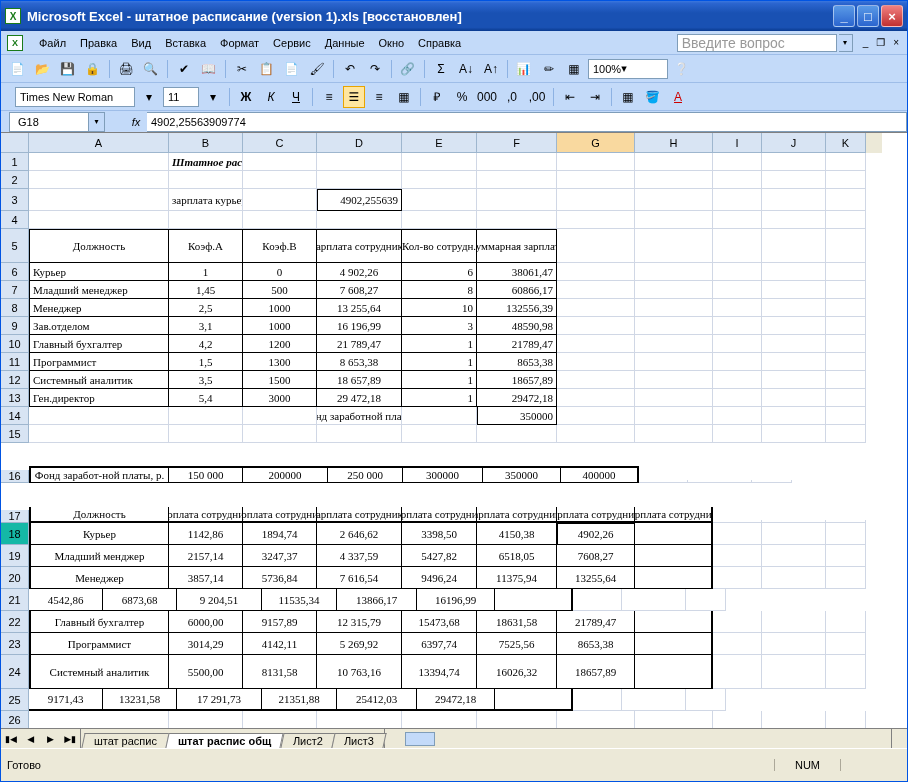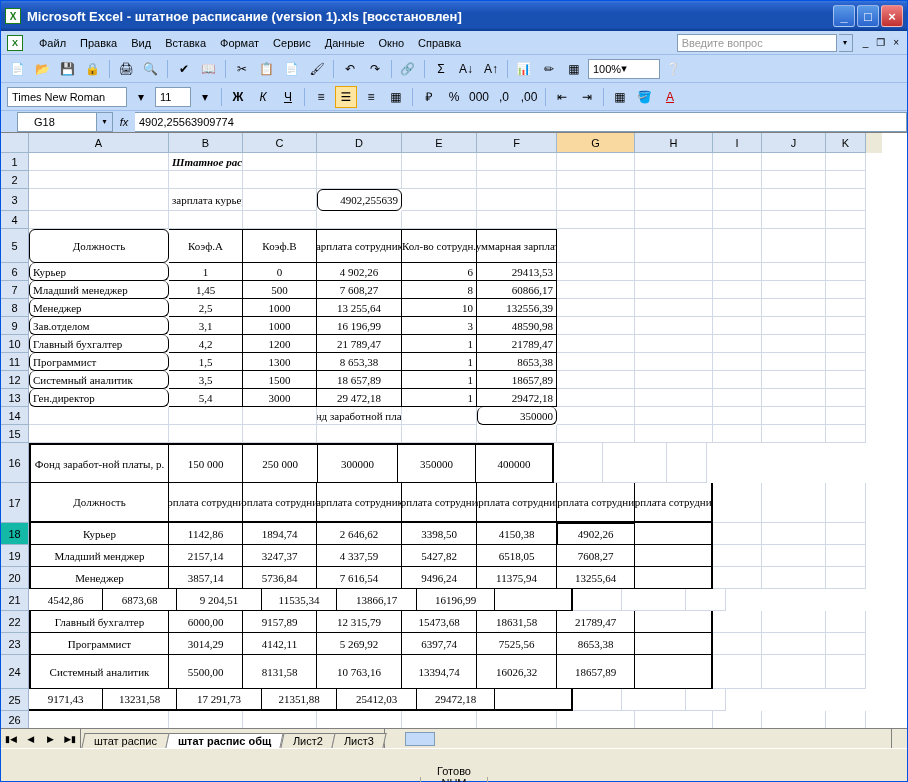--- a/index.html
+++ b/index.html
@@ -9,71 +9,71 @@
 .titlebar .excel-icon { width: 16px; height: 16px; margin-right: 6px; background: #fff; border: 1px solid #1a7b1a; display: flex; align-items: center; justify-content: center; color: #1a7b1a; font-size: 10px; font-weight: bold; }
 .titlebar .title-text { flex: 1; }
 .titlebar .win-buttons { display: flex; gap: 2px; }
 .titlebar .win-btn { width: 22px; height: 22px; border-radius: 3px; display: flex; align-items: center; justify-content: center; font-weight: bold; font-size: 13px; color: #fff; border: 1px solid rgba(255,255,255,0.5); cursor: pointer; }
 .win-min, .win-max { background: linear-gradient(to bottom, #5a9ae6, #2b65cf); }
 .win-close { background: linear-gradient(to bottom, #f08080, #c03030); }
 
 .menubar { background: #c3daf9; height: 24px; display: flex; align-items: center; padding: 0 6px; gap: 2px; font-size: 11px; border-bottom: 1px solid #9ebde8; }
 .menubar .app-icon { width: 16px; height: 16px; background: #fff; border: 1px solid #1a7b1a; color: #1a7b1a; font-size: 9px; font-weight: bold; display: flex; align-items: center; justify-content: center; margin-right: 8px; }
 .menubar .menu-item { padding: 2px 6px; color: #000; cursor: pointer; }
-.menubar .ask-box { margin-left: auto; width: 160px; height: 18px; background: #fff; border: 1px solid #7f9db9; color: #999; font-size: 11px; padding: 1px 4px; display: flex; align-items: center; }
+.menubar .ask-box { margin-left: auto; width: 160px; height: 18px; background: #fff; border: 1px solid #7f9db9; color: #999; font-size: 14px; padding: 1px 4px; display: flex; align-items: center; }
 .menubar .ask-arrow { width: 14px; height: 18px; background: #c3daf9; border: 1px solid #7f9db9; border-left: none; display: flex; align-items: center; justify-content: center; font-size: 8px; }
 .menubar .doc-btns { display: flex; gap: 4px; margin-left: 6px; }
 .menubar .doc-btn { font-family: Marlett, Webdings, Arial; font-size: 10px; padding: 0 2px; cursor: pointer; }
 
 .toolbar { background: #c3daf9; height: 28px; display: flex; align-items: center; padding: 2px 6px; gap: 3px; border-bottom: 1px solid #9ebde8; }
 .tb-btn { width: 22px; height: 22px; display: flex; align-items: center; justify-content: center; cursor: pointer; font-size: 12px; }
 .tb-sep { width: 1px; height: 18px; background: #8db2e3; margin: 0 2px; }
 .tb-combo { height: 20px; background: #fff; border: 1px solid #7f9db9; display: flex; align-items: center; padding: 0 4px; font-size: 11px; }
 
-.formatbar { background: #c3daf9; height: 28px; display: flex; align-items: center; padding: 2px 6px; gap: 3px; border-bottom: 1px solid #9ebde8; }
+.formatbar { background: #c3daf9; height: 28px; display: flex; align-items: center; padding: 2px 14px; gap: 3px; border-bottom: 1px solid #9ebde8; }
 .fb-fontname { width: 120px; }
 .fb-fontsize { width: 36px; }
 
 .formulabar { background: #c3daf9; height: 22px; display: flex; align-items: center; border-bottom: 1px solid #808080; }
-.namebox { width: 80px; height: 20px; background: #fff; border: 1px solid #7f9db9; margin-left: 16px; padding: 0 16px; font-size: 11px; display: flex; align-items: center; }
+.namebox { width: 80px; height: 20px; background: #fff; border: 1px solid #7f9db9; margin-left: 8px; padding: 0 8px; font-size: 11px; display: flex; align-items: center; }
 .namebox-arrow { width: 16px; height: 20px; background: #c3daf9; border: 1px solid #7f9db9; border-left: 0; display: flex; align-items: center; justify-content: center; font-size: 8px; }
-.fx-btn { width: 22px; height: 20px; display: flex; align-items: center; justify-content: center; font-style: italic; font-size: 11px; }
+.fx-btn { width: 22px; height: 20px; display: flex; align-items: center; justify-content: center; font-style: italic; font-size: 11px; margin-left: 20px; }
 .formula-input { flex: 1; height: 20px; background: #fff; border: 1px solid #7f9db9; border-left: 0; padding: 0 4px; font-size: 11px; display: flex; align-items: center; }
 
 .grid-wrap { flex: 1; display: flex; flex-direction: column; background: #fff; min-height: 0; }
 .grid-header-row { display: flex; height: 20px; }
 .corner { width: 28px; background: #d8e4f3; border-right: 1px solid #9eb6ce; border-bottom: 1px solid #9eb6ce; }
 .col-header { background: #d8e4f3; border-right: 1px solid #9eb6ce; border-bottom: 1px solid #9eb6ce; display: flex; align-items: center; justify-content: center; font-size: 11px; color: #000; }
 .col-A { width: 140px; } .col-B { width: 74px; } .col-C { width: 74px; } .col-D { width: 85px; } .col-E { width: 75px; } .col-F { width: 80px; } .col-G { width: 78px; } .col-H { width: 78px; } .col-I { width: 49px; } .col-J { width: 64px; } .col-K { width: 40px; }
 .grid-body { flex: 1; overflow: auto; position: relative; }
 .scrollbar-v { width: 16px; background: #ece9d8; }
 .row { display: flex; }
 .row-header { width: 28px; background: #d8e4f3; border-right: 1px solid #9eb6ce; border-bottom: 1px solid #9eb6ce; display: flex; align-items: center; justify-content: center; font-size: 11px; }
 .row-header.highlighted { background: #14b8a6; }
 .col-header.highlighted { background: #f9d99f; }
 .cell { border-right: 1px solid #d0d7e5; border-bottom: 1px solid #d0d7e5; font-size: 11px; font-family: "Times New Roman", serif; padding: 1px 3px; display: flex; align-items: center; background: #fff; overflow: hidden; white-space: nowrap; }
 .cell.center { justify-content: center; }
 .cell.right { justify-content: flex-end; }
 .cell.bold { font-weight: bold; font-style: italic; }
-.cell.bt { border-top: 1px solid #000; } .cell.bb { border-bottom: 1px solid #000; } .cell.bl { border-left: 1px solid #000; border-radius: 6px; } .cell.br { border-right: 1px solid #000; }
+.cell.bt { border-top: 1px solid #000; } .cell.bb { border-bottom: 1px solid #000; } .cell.bl { border-left: 1px solid #000; } .cell.br { border-right: 1px solid #000; }
 .cell.thick-t { border-top: 2px solid #000; } .cell.thick-b { border-bottom: 2px solid #000; } .cell.thick-l { border-left: 2px solid #000; } .cell.thick-r { border-right: 2px solid #000; }
 .active-cell { outline: 2px solid #000; outline-offset: -1px; }
-.row-h1 { height: 18px; } .row-h2 { height: 22px; } .row-h3 { height: 34px; } .row-h4 { height: 40px; }
+.row-h1 { height: 18px; } .row-h2 { height: 22px; } .row-h3 { height: 34px; } .row-h4 { height: 40px; align-items: flex-end; }
 
 .sheet-tabs-row { height: 20px; display: flex; align-items: stretch; background: #ece9d8; border-top: 1px solid #808080; }
 .tab-nav { width: 80px; display: flex; border-right: 1px solid #808080; }
 .tab-nav-btn { flex: 1; display: flex; align-items: center; justify-content: center; font-size: 9px; cursor: pointer; }
 .tabs { display: flex; align-items: flex-end; padding-left: 2px; }
 .tab { padding: 1px 10px; background: #ece9d8; border: 1px solid #808080; border-bottom: none; margin-right: -1px; font-size: 11px; cursor: pointer; transform: skewX(-12deg); }
 .tab span { display: block; transform: skewX(12deg); }
 .tab.active { background: #fff; font-weight: bold; }
 .hscroll { flex: 1; background: #ece9d8; border-left: 1px solid #808080; display: flex; align-items: center; }
 .hscroll .thumb { width: 30px; height: 14px; background: #c3daf9; border: 1px solid #7f9db9; margin-left: 20px; }
 
-.statusbar { height: 22px; background: #ece9d8; display: flex; align-items: center; padding: 16px 6px; font-size: 11px; border-top: 1px solid #fff; flex-direction: column; }
+.statusbar { height: 22px; background: #ece9d8; display: flex; align-items: center; padding: 16px 6px; font-size: 11px; border-top: 1px solid #fff; }
 .statusbar .status-text { flex: 1; }
 .statusbar .num { padding: 0 20px; border-left: 1px solid #aca899; border-right: 1px solid #aca899; }
 </style>
 </head>
 <body>
 
 <div class="window">
 
   <div class="titlebar">
     <div class="excel-icon">X</div>
@@ -127,21 +127,21 @@
     <div class="tb-sep"></div>
     <div class="tb-btn">🔗</div>
     <div class="tb-sep"></div>
     <div class="tb-btn">Σ</div>
     <div class="tb-btn">A↓</div>
     <div class="tb-btn">A↑</div>
     <div class="tb-sep"></div>
     <div class="tb-btn">📊</div>
     <div class="tb-btn">✏</div>
     <div class="tb-btn">▦</div>
-    <div class="tb-combo" style="width:72px"><span>100%</span> ▾</div>
+    <div class="tb-combo" style="width:80px"><span>100%</span> ▾</div>
     <div class="tb-btn">❔</div>
   </div>
 
   <div class="formatbar">
     <div class="tb-combo fb-fontname">
         <span>Times New Roman</span>
       </div>
     <div class="tb-btn">▾</div>
     <div class="tb-combo fb-fontsize">
         <span>11</span>
@@ -273,21 +273,21 @@
           <div class="cell col-J "></div>
           <div class="cell col-K "></div>
         </div>
         <div class="row row-h1">
           <div class="row-header">6</div>
           <div class="cell col-A bl br bb">Курьер</div>
           <div class="cell col-B center br bb">1</div>
           <div class="cell col-C center br bb">0</div>
           <div class="cell col-D center br bb">4 902,26</div>
           <div class="cell col-E right br bb">6</div>
-          <div class="cell col-F right br bb">29413,53</div>
+          <div class="cell col-F right br bb">38061,47</div>
           <div class="cell col-G "></div>
           <div class="cell col-H "></div>
           <div class="cell col-I "></div>
           <div class="cell col-J "></div>
           <div class="cell col-K "></div>
         </div>
         <div class="row row-h1">
           <div class="row-header">7</div>
           <div class="cell col-A bl br bb">Младший менеджер</div>
           <div class="cell col-B center br bb">1,45</div>
@@ -410,20 +410,21 @@
           <div class="cell col-G "></div>
           <div class="cell col-H "></div>
           <div class="cell col-I "></div>
           <div class="cell col-J "></div>
           <div class="cell col-K "></div>
         </div>
         <div class="row row-h4">
           <div class="row-header">16</div>
           <div class="cell col-A center thick-t thick-l br bb">Фонд заработ-ной платы, р.</div>
           <div class="cell col-C center thick-t br bb">150 000</div>
+          <div class="cell col-D center thick-t br bb">200000</div>
           <div class="cell col-E center thick-t br bb">250 000</div>
           <div class="cell col-F center thick-t br bb">300000</div>
           <div class="cell col-G center thick-t br bb">350000</div>
           <div class="cell col-H center thick-t br bb thick-r">400000</div>
           <div class="cell col-I "></div>
           <div class="cell col-J "></div>
           <div class="cell col-K "></div>
         </div>
         <div class="row row-h4">
           <div class="row-header">17</div>

